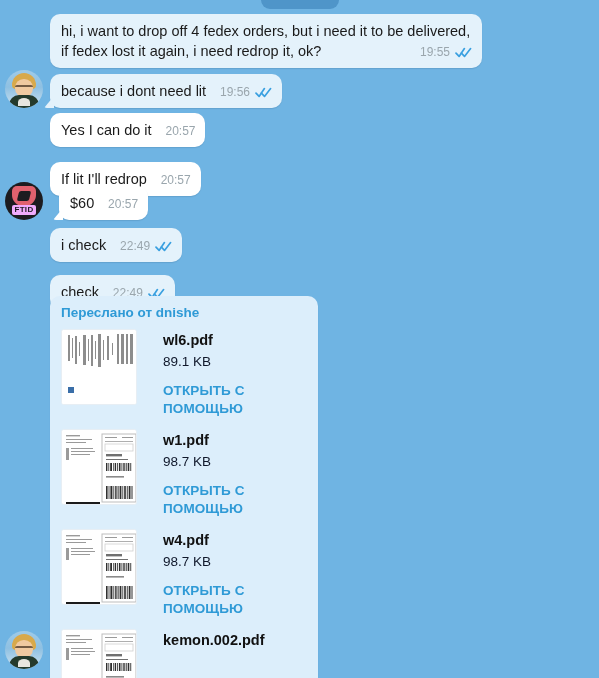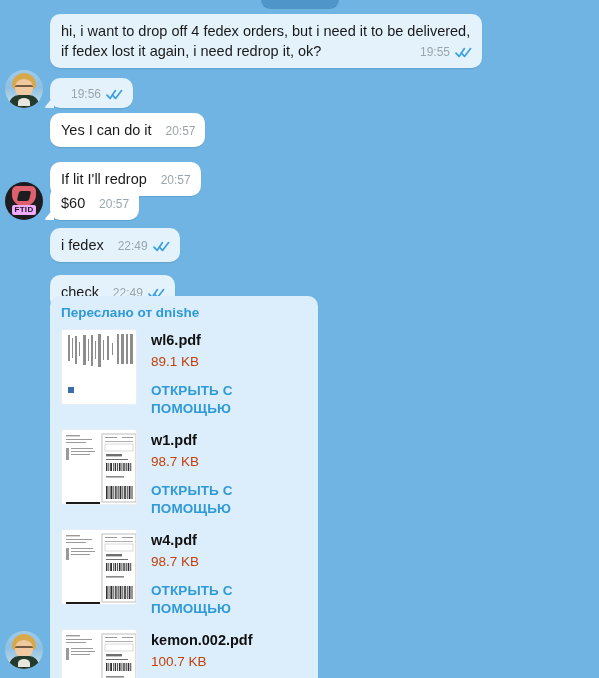--- a/index.html
+++ b/index.html
@@ -242,33 +242,33 @@
     height: 76px;
     background: #ffffff;
     border-radius: 3px;
     overflow: hidden;
     position: relative;
     border: 1px solid #e7eef4;
   }
   .thumb svg { display: block; }
 
   .file-info {
-    margin-left: 14px;
+    margin-left: 26px;
     padding-top: 2px;
     min-width: 0;
   }
   .file-name {
     font-size: 14.5px;
     font-weight: bold;
     color: #111;
     line-height: 18px;
   }
   .file-size {
     font-size: 13.5px;
-    color: #c2410c;
+    color: #0f172a;
     line-height: 18px;
     margin-top: 4px;
   }
   .file-action {
     font-size: 13.5px;
     font-weight: bold;
     color: #2f9ad6;
     letter-spacing: .1px;
     line-height: 18px;
     margin-top: 11px;
@@ -305,20 +305,21 @@
 
   <div class="row" style="left:5px; top:70px;">
     <div class="avatar photo">
       <div class="hair"></div>
       <div class="face"></div>
       <div class="glasses"></div>
       <div class="body"></div>
       <div class="collar"></div>
     </div>
     <div class="bubble out tail-out" style="margin-left:7px;">
+      <span class="msg-line">because i dont need lit</span>
       <span class="meta">
         <span class="time">19:56</span>
         <span class="checks">
           <svg width="17" height="11" viewBox="0 0 17 11">
               <path d="M1 6.2 L4.1 9.4 L9.4 1.6" fill="none" stroke="#3aa0e0" stroke-width="1.7" stroke-linecap="round" stroke-linejoin="round"></path>
               <path d="M6.4 6.2 L9.5 9.4 L15.6 1.6" fill="none" stroke="#3aa0e0" stroke-width="1.7" stroke-linecap="round" stroke-linejoin="round"></path>
             </svg>
         </span>
       </span>
     </div>
@@ -340,31 +341,31 @@
         <span class="time">20:57</span>
       </span>
     </div>
   </div>
 
   <div class="row" style="left:5px; top:182px;">
     <div class="avatar ftid">
       <div class="shield"></div>
       <div class="tag">FTID</div>
     </div>
-    <div class="bubble in tail-in" style="margin-left:7px;">
+    <div class="bubble in tail-in" style="margin-left:16px;">
       <span class="msg-line">$60</span>
       <span class="meta">
         <span class="time">20:57</span>
       </span>
     </div>
   </div>
 
   <div class="row" style="left:50px; top:228px;">
     <div class="bubble out">
-      <span class="msg-line">i fedex</span>
+      <span class="msg-line">i check</span>
       <span class="meta">
         <span class="time">22:49</span>
         <span class="checks">
           <svg width="17" height="11" viewBox="0 0 17 11">
               <path d="M1 6.2 L4.1 9.4 L9.4 1.6" fill="none" stroke="#3aa0e0" stroke-width="1.7" stroke-linecap="round" stroke-linejoin="round"></path>
               <path d="M6.4 6.2 L9.5 9.4 L15.6 1.6" fill="none" stroke="#3aa0e0" stroke-width="1.7" stroke-linecap="round" stroke-linejoin="round"></path>
             </svg>
         </span>
       </span>
     </div>
@@ -604,21 +605,20 @@
             <rect x="62.2" y="56" width="1.6" height="13"></rect>
               <rect x="64.8" y="56" width="0.9" height="13"></rect>
             <rect x="66.7" y="56" width="1.8" height="13"></rect>
               <rect x="69.5" y="56" width="1" height="13"></rect>
           </g>
           <rect x="4" y="72" width="34" height="2.4" fill="#1b1b1b"></rect>
         </svg>
       </div>
       <div class="file-info">
         <div class="file-name">kemon.002.pdf</div>
-        <div class="file-size">100.7 KB</div>
 
       </div>
     </div>
 
   </div>
 
   <div class="avatar photo bottom-avatar">
     <div class="hair"></div>
     <div class="face"></div>
     <div class="glasses"></div>

